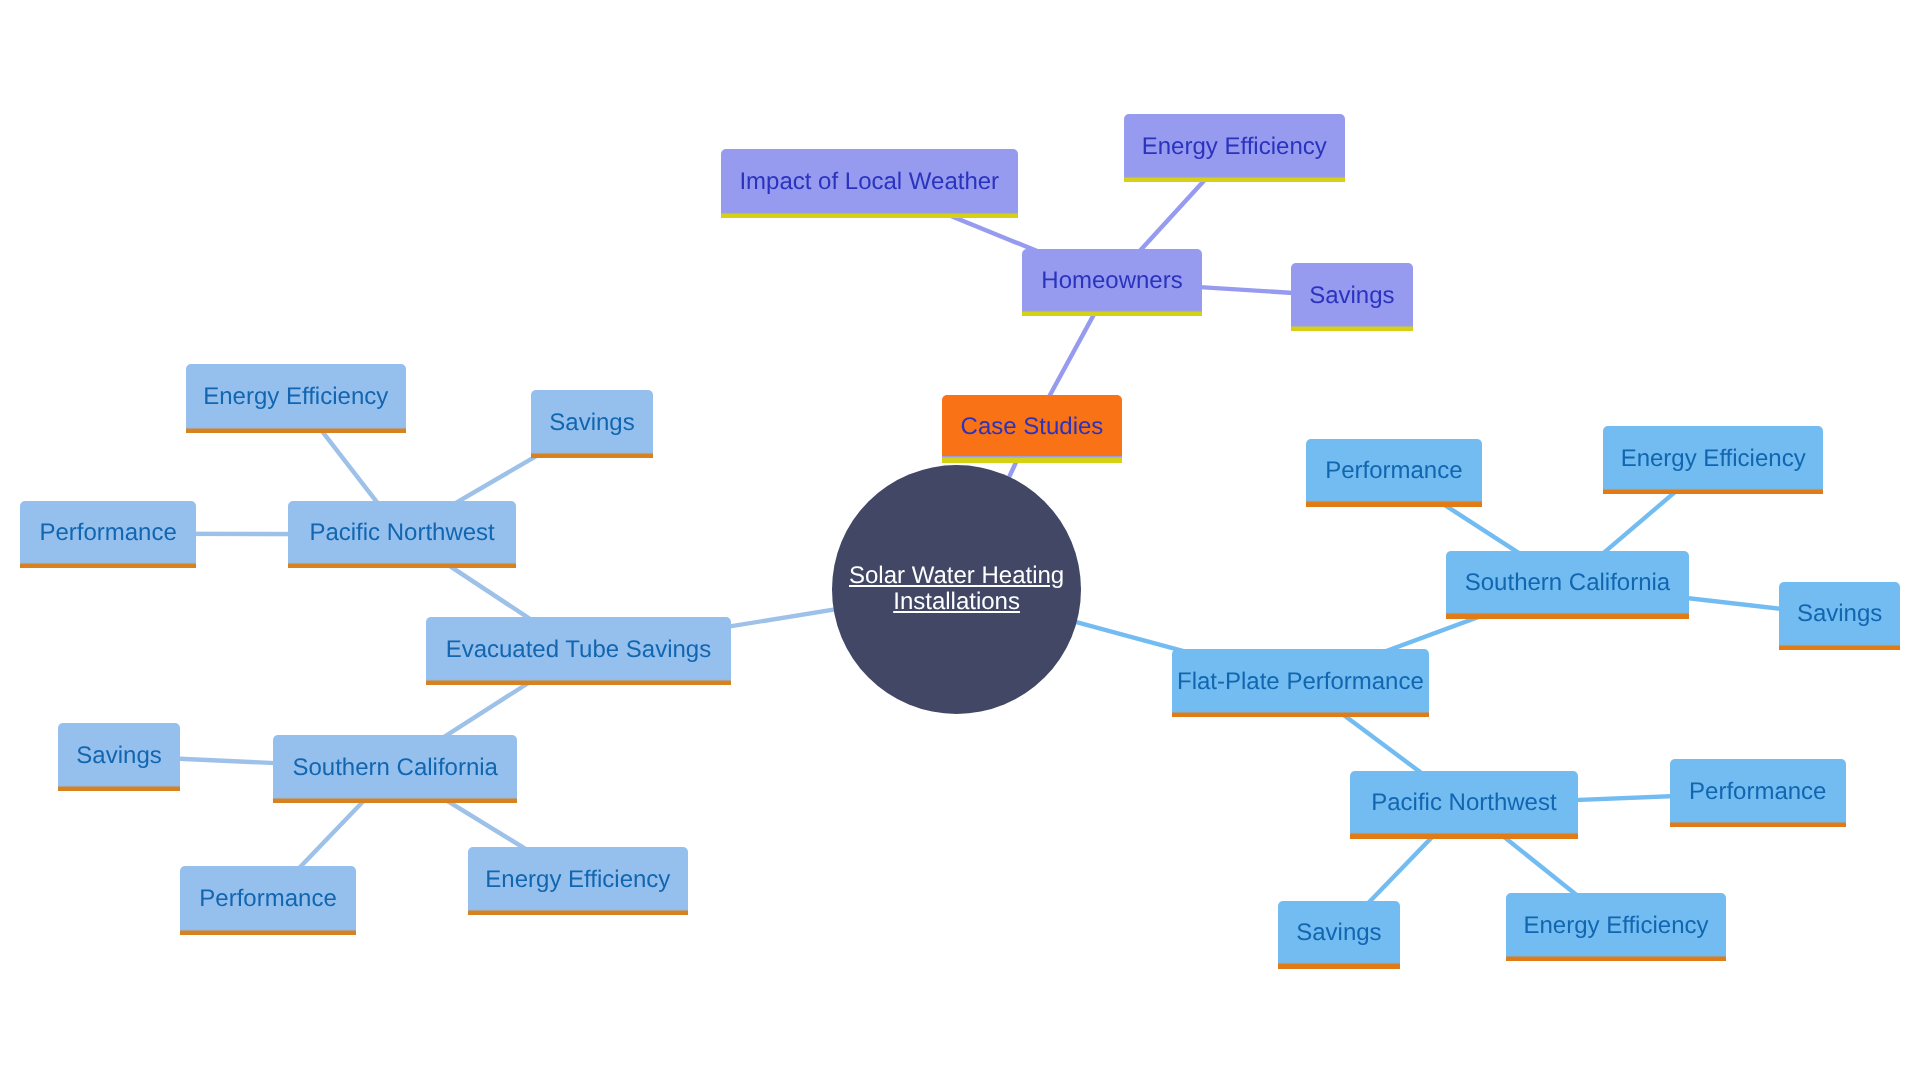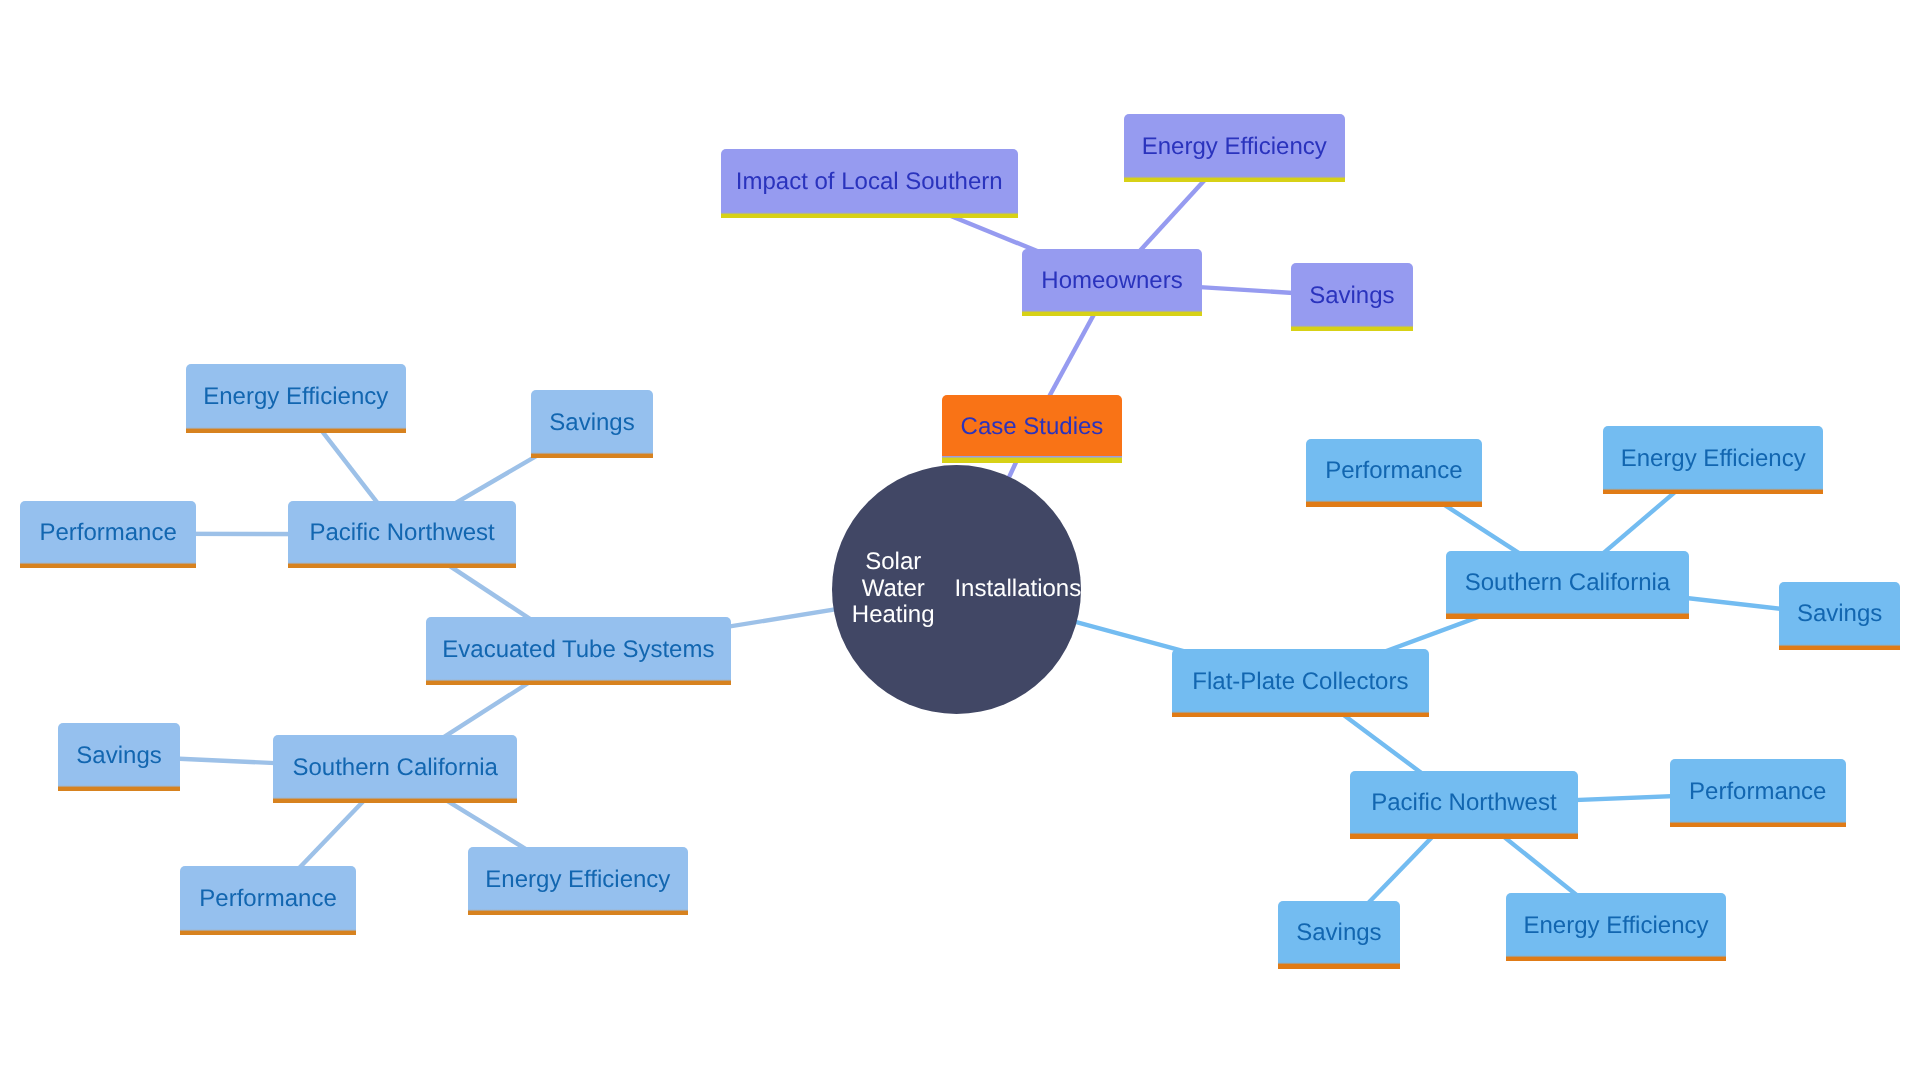--- a/index.html
+++ b/index.html
@@ -10,22 +10,22 @@
        text-rendering:geometricPrecision;}
   #stage{position:relative;width:1920px;height:1080px;
          transform:translateZ(0);}
   #edge-layer{position:absolute;left:0;top:0;}
   .edge{fill:none;stroke-width:4.4;stroke-linecap:butt;}
   .node{position:absolute;box-sizing:border-box;display:flex;align-items:center;
         justify-content:center;border-radius:5px 5px 0 0;will-change:transform;}
   .node-label{font-size:24px;line-height:1;white-space:nowrap;letter-spacing:0;
               position:relative;top:1.5px;}
   .node-accent{position:absolute;left:0;right:0;bottom:-5.8px;height:6.2px;}
-  #root-node{position:absolute;border-radius:50%;display:flex;flex-direction:row;
-             align-items:center;justify-content:center;text-align:center;will-change:transform;}
+  #root-node{position:absolute;border-radius:50%;display:flex;flex-direction:column;
+             align-items:center;justify-content:center;text-align:center;will-change:transform;text-decoration:underline;}
   .root-line{font-size:24px;line-height:26.6px;position:relative;top:-0.5px;}
 </style>
 </head>
 <body>
 
 <div id="stage">
   <svg id="edge-layer" viewBox="0 0 1920 1080" width="1920" height="1080">
     <path class="edge" d="M956.5,589.7 L578.4,650.9" stroke="#9dc1e8"></path>
     <path class="edge" d="M956.5,589.7 L1032.0,428.0" stroke="#969bf0"></path>
     <path class="edge" d="M956.5,589.7 L1300.5,682.8" stroke="#73bcf1"></path>
@@ -48,21 +48,21 @@
     <path class="edge" d="M1567.0,584.2 L1839.4,615.5" stroke="#73bcf1"></path>
     <path class="edge" d="M1463.6,804.5 L1757.2,792.8" stroke="#73bcf1"></path>
     <path class="edge" d="M1463.6,804.5 L1338.5,933.8" stroke="#73bcf1"></path>
     <path class="edge" d="M1463.6,804.5 L1615.9,926.5" stroke="#73bcf1"></path>
   </svg>
   <div id="root-node" style="left:831.9px;top:465.1px;width:249.2px;height:249.2px;background:#414765;color:#ffffff;">
     <div class="root-line">Solar Water Heating</div>
     <div class="root-line">Installations</div>
   </div>
   <div class="node" style="left:426.0px;top:617.4px;width:304.8px;height:62.3px;background:#95c0ee;">
-    <span class="node-label" style="color:#1266b0;">Evacuated Tube Systems</span>
+    <span class="node-label" style="color:#1266b0;">Evacuated Tube Savings</span>
     <span class="node-accent" style="background:linear-gradient(to bottom,#95c0ee 0px,#95c0ee 0.4px,#b6a186 1.1px,#b6a186 1.9px,#d7821f 2.5px,#d7821f 100%);"></span>
   </div>
   <div class="node" style="left:287.7px;top:501.2px;width:228.2px;height:61.6px;background:#95c0ee;">
     <span class="node-label" style="color:#1266b0;">Pacific Northwest</span>
     <span class="node-accent" style="background:linear-gradient(to bottom,#95c0ee 0px,#95c0ee 0.4px,#b6a186 1.1px,#b6a186 1.9px,#d7821f 2.5px,#d7821f 100%);"></span>
   </div>
   <div class="node" style="left:186.3px;top:363.9px;width:219.5px;height:63px;background:#95c0ee;">
     <span class="node-label" style="color:#1266b0;">Energy Efficiency</span>
     <span class="node-accent" style="background:linear-gradient(to bottom,#95c0ee 0px,#95c0ee 0.4px,#b6a186 1.1px,#b6a186 1.9px,#d7821f 2.5px,#d7821f 100%);"></span>
   </div>
@@ -92,33 +92,33 @@
   </div>
   <div class="node" style="left:942.0px;top:394.8px;width:179.9px;height:61.8px;background:#f97316;">
     <span class="node-label" style="color:#2a33bd;">Case Studies</span>
     <span class="node-accent" style="background:linear-gradient(to bottom,#969bf0 0px,#969bf0 0.4px,#b6b683 1.1px,#b6b683 1.9px,#d7d116 2.5px,#d7d116 100%);"></span>
   </div>
   <div class="node" style="left:1022.3px;top:248.5px;width:180px;height:61.5px;background:#969bf0;">
     <span class="node-label" style="color:#2a33bd;">Homeowners</span>
     <span class="node-accent" style="background:linear-gradient(to bottom,#969bf0 0px,#969bf0 0.4px,#b6b683 1.1px,#b6b683 1.9px,#d7d116 2.5px,#d7d116 100%);"></span>
   </div>
   <div class="node" style="left:721.2px;top:148.6px;width:296.5px;height:63.6px;background:#969bf0;">
-    <span class="node-label" style="color:#2a33bd;">Impact of Local Southern</span>
+    <span class="node-label" style="color:#2a33bd;">Impact of Local Weather</span>
     <span class="node-accent" style="background:linear-gradient(to bottom,#969bf0 0px,#969bf0 0.4px,#b6b683 1.1px,#b6b683 1.9px,#d7d116 2.5px,#d7d116 100%);"></span>
   </div>
   <div class="node" style="left:1123.9px;top:114.4px;width:220.5px;height:62px;background:#969bf0;">
     <span class="node-label" style="color:#2a33bd;">Energy Efficiency</span>
     <span class="node-accent" style="background:linear-gradient(to bottom,#969bf0 0px,#969bf0 0.4px,#b6b683 1.1px,#b6b683 1.9px,#d7d116 2.5px,#d7d116 100%);"></span>
   </div>
   <div class="node" style="left:1291.3px;top:263.3px;width:121.7px;height:62.1px;background:#969bf0;">
     <span class="node-label" style="color:#2a33bd;">Savings</span>
     <span class="node-accent" style="background:linear-gradient(to bottom,#969bf0 0px,#969bf0 0.4px,#b6b683 1.1px,#b6b683 1.9px,#d7d116 2.5px,#d7d116 100%);"></span>
   </div>
   <div class="node" style="left:1172.1px;top:649.4px;width:256.8px;height:62.1px;background:#73bcf1;">
-    <span class="node-label" style="color:#1266b0;">Flat-Plate Collectors</span>
+    <span class="node-label" style="color:#1266b0;">Flat-Plate Performance</span>
     <span class="node-accent" style="background:linear-gradient(to bottom,#73bcf1 0px,#73bcf1 0.4px,#aa9c84 1.1px,#aa9c84 1.9px,#e07b16 2.5px,#e07b16 100%);"></span>
   </div>
   <div class="node" style="left:1445.5px;top:551.0px;width:243.0px;height:61.8px;background:#73bcf1;">
     <span class="node-label" style="color:#1266b0;">Southern California</span>
     <span class="node-accent" style="background:linear-gradient(to bottom,#73bcf1 0px,#73bcf1 0.4px,#aa9c84 1.1px,#aa9c84 1.9px,#e07b16 2.5px,#e07b16 100%);"></span>
   </div>
   <div class="node" style="left:1305.9px;top:439.0px;width:175.7px;height:61.8px;background:#73bcf1;">
     <span class="node-label" style="color:#1266b0;">Performance</span>
     <span class="node-accent" style="background:linear-gradient(to bottom,#73bcf1 0px,#73bcf1 0.4px,#aa9c84 1.1px,#aa9c84 1.9px,#e07b16 2.5px,#e07b16 100%);"></span>
   </div>

